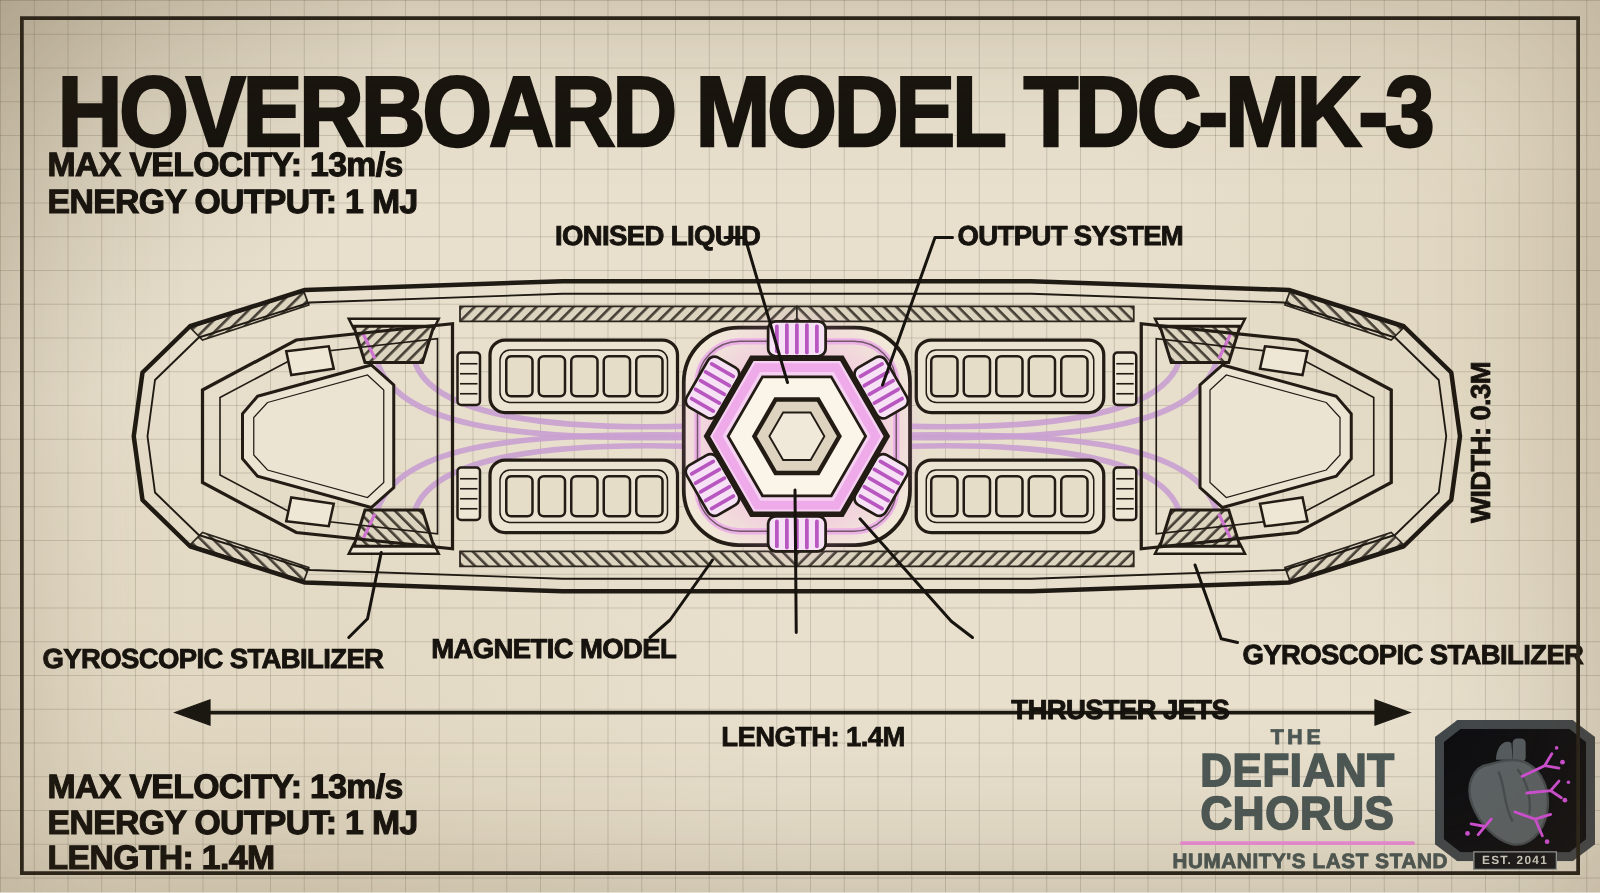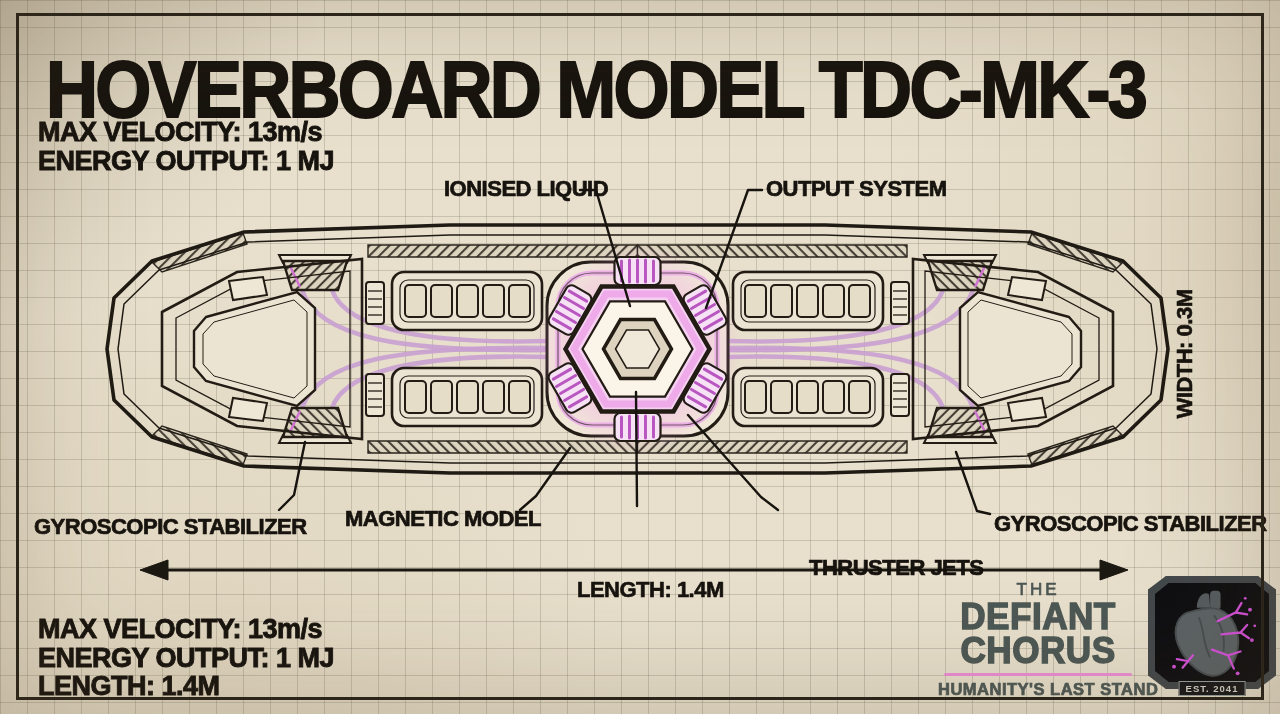--- a/index.html
+++ b/index.html
@@ -20,21 +20,21 @@
   .specs{font-size:27px;font-weight:700;line-height:1.06;letter-spacing:-.5px;-webkit-text-stroke:.9px #17130e;}
   .specs-top{left:38px;top:118px;}
   .specs-bottom{left:38px;top:615px;}
   .callout{font-size:22px;font-weight:700;letter-spacing:-.5px;-webkit-text-stroke:.7px #14100c;}
   .dim{font-size:22px;font-weight:700;letter-spacing:-.5px;-webkit-text-stroke:.6px #14100c;}
   .width-label{left:1100px;top:341px;width:170px;text-align:center;transform:rotate(-90deg);}
   .length-label{left:577px;top:577px;}
   svg.diagram{position:absolute;left:0;top:0;}
   
   .logo{left:938px;top:580px;width:200px;text-align:center;color:#4d5855;}
-  .logo-the{font-size:17px;font-weight:400;letter-spacing:3px;-webkit-text-stroke:.7px #4d5855;}
+  .logo-the{font-size:17px;font-weight:700;letter-spacing:3px;-webkit-text-stroke:.7px #4d5855;}
   .logo-word{font-size:37px;font-weight:700;line-height:.92;letter-spacing:.5px;
     -webkit-text-stroke:1.4px #4d5855;transform:scaleX(.95);transform-origin:center;}
   .logo-rule{height:3px;background:#ee8ed8;margin:5px 6px 4px 6px;border-radius:2px;}
   .logo-tagline{font-size:16.5px;font-weight:700;letter-spacing:.5px;-webkit-text-stroke:.7px #4d5855;}
   
   .badge{left:1148px;top:576px;width:128px;height:113px;}
   .badge-frame{position:absolute;inset:0;background:#43484b;
     clip-path:polygon(14% 0,86% 0,100% 12%,100% 88%,86% 100%,14% 100%,0 88%,0 12%);
     box-shadow:0 0 0 2px rgba(20,18,14,.4);}
   .badge-inner{position:absolute;inset:7px;background:#0e0e11;

